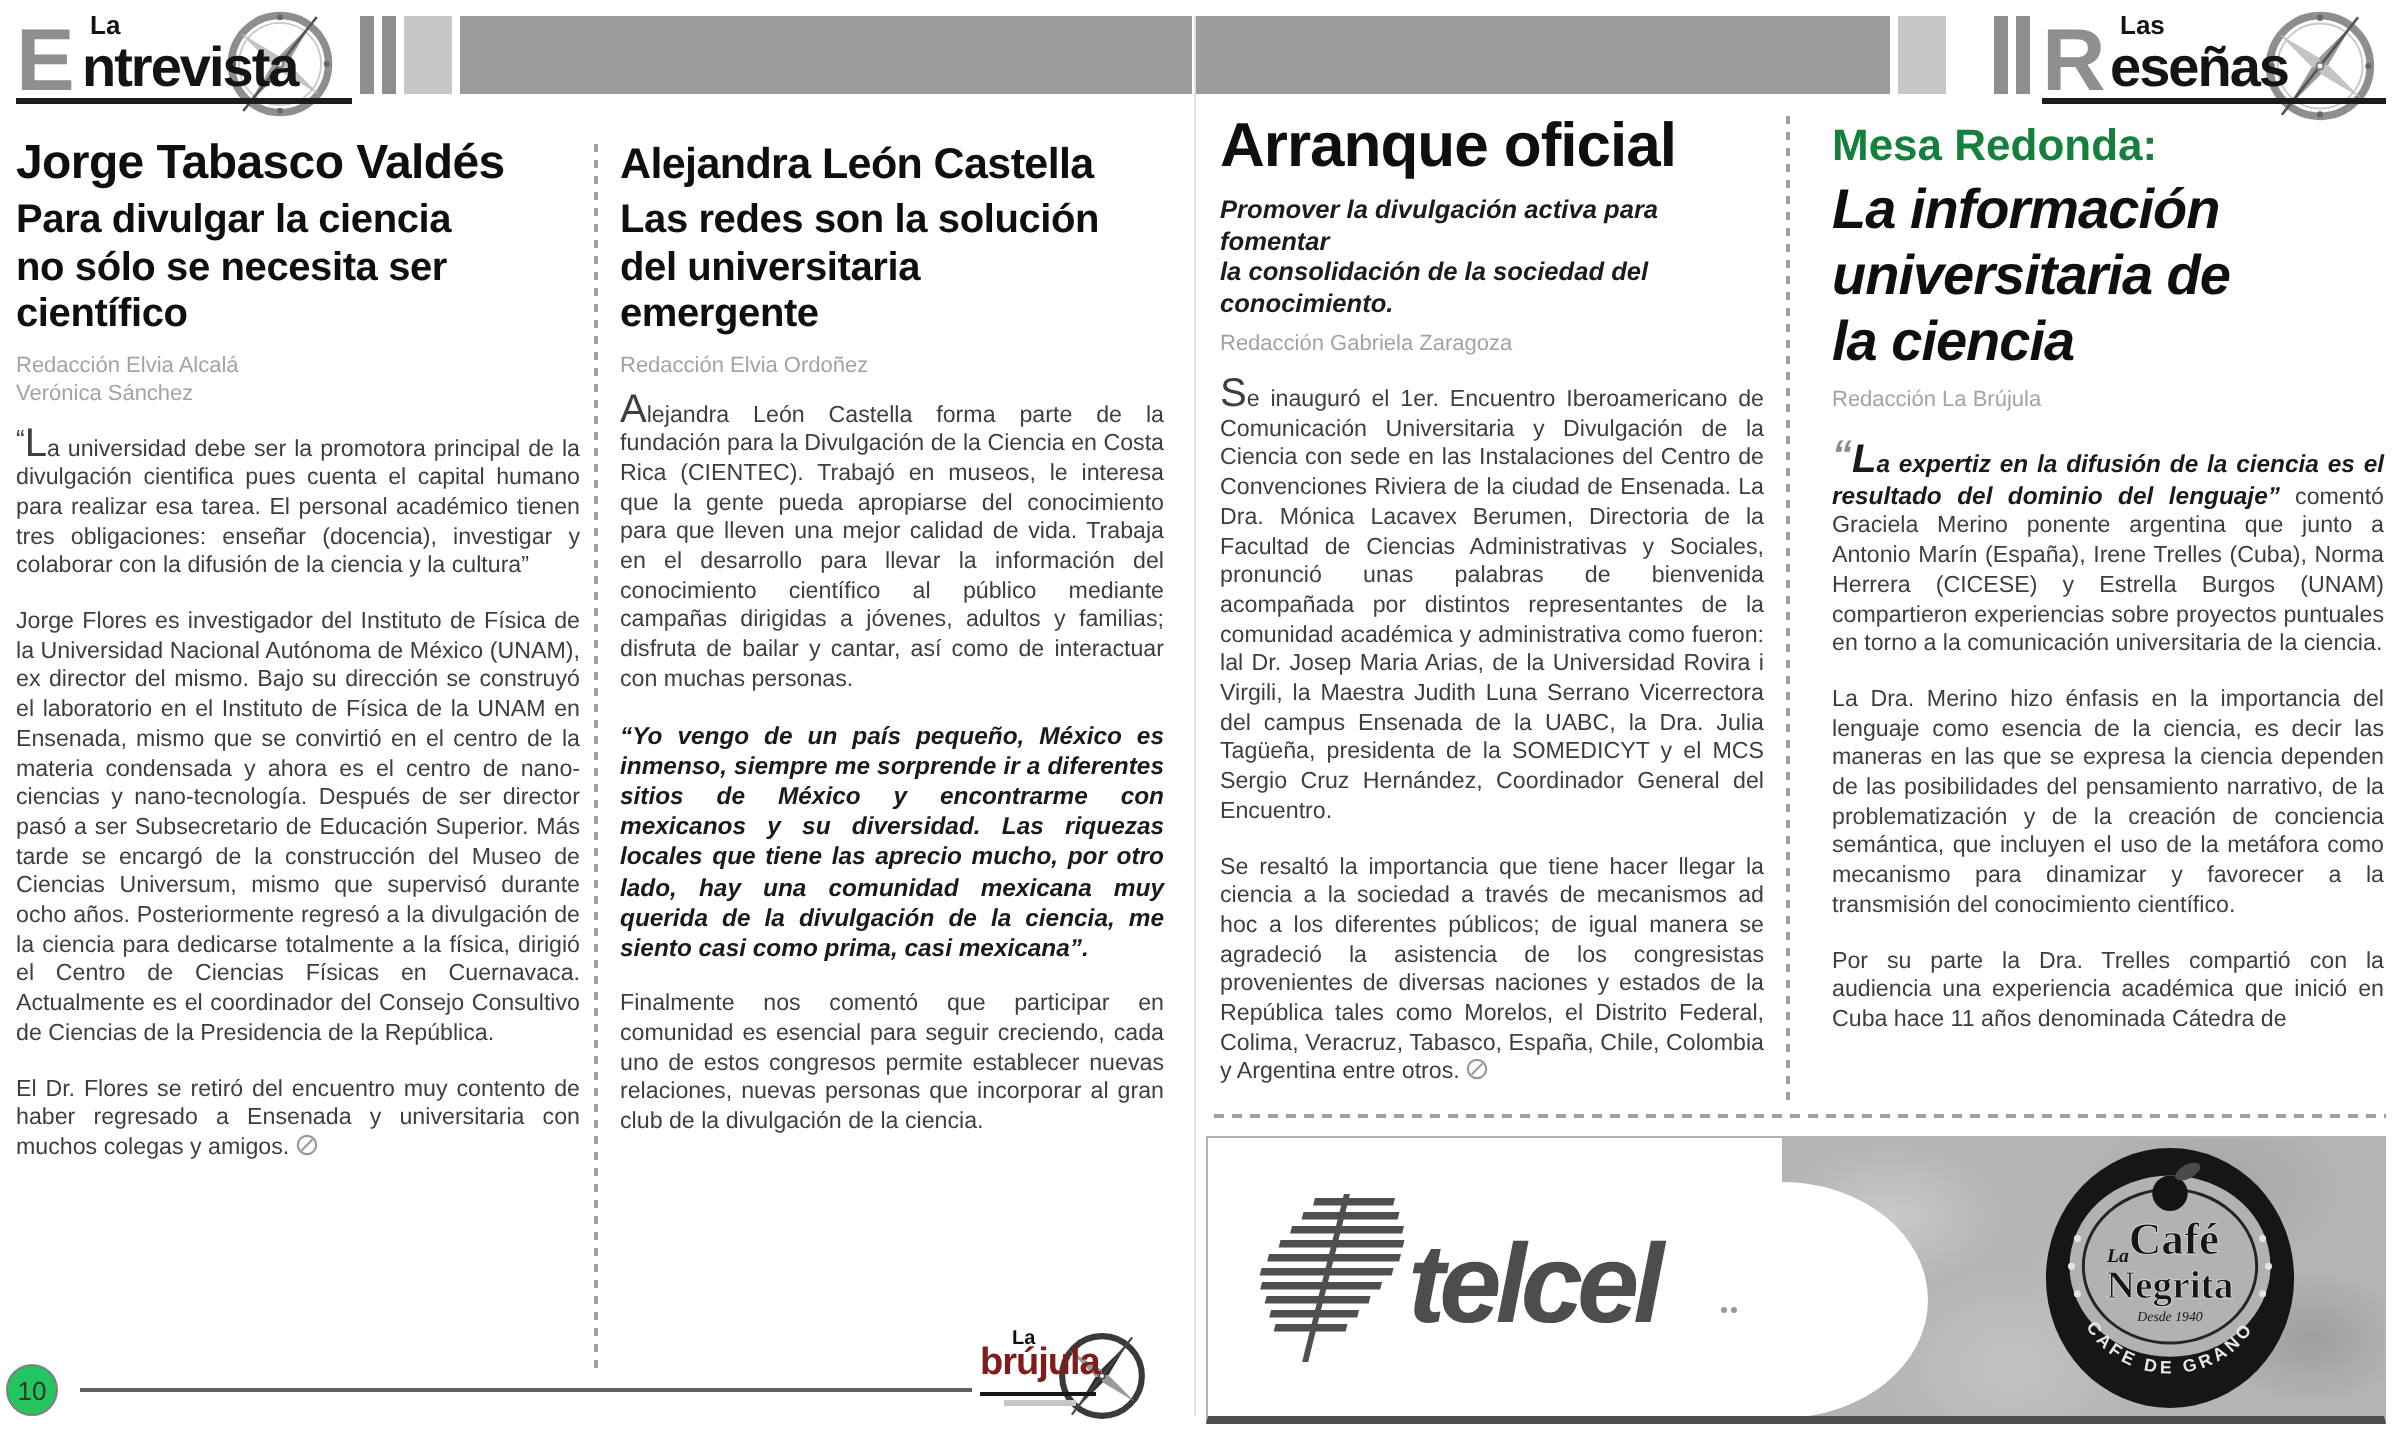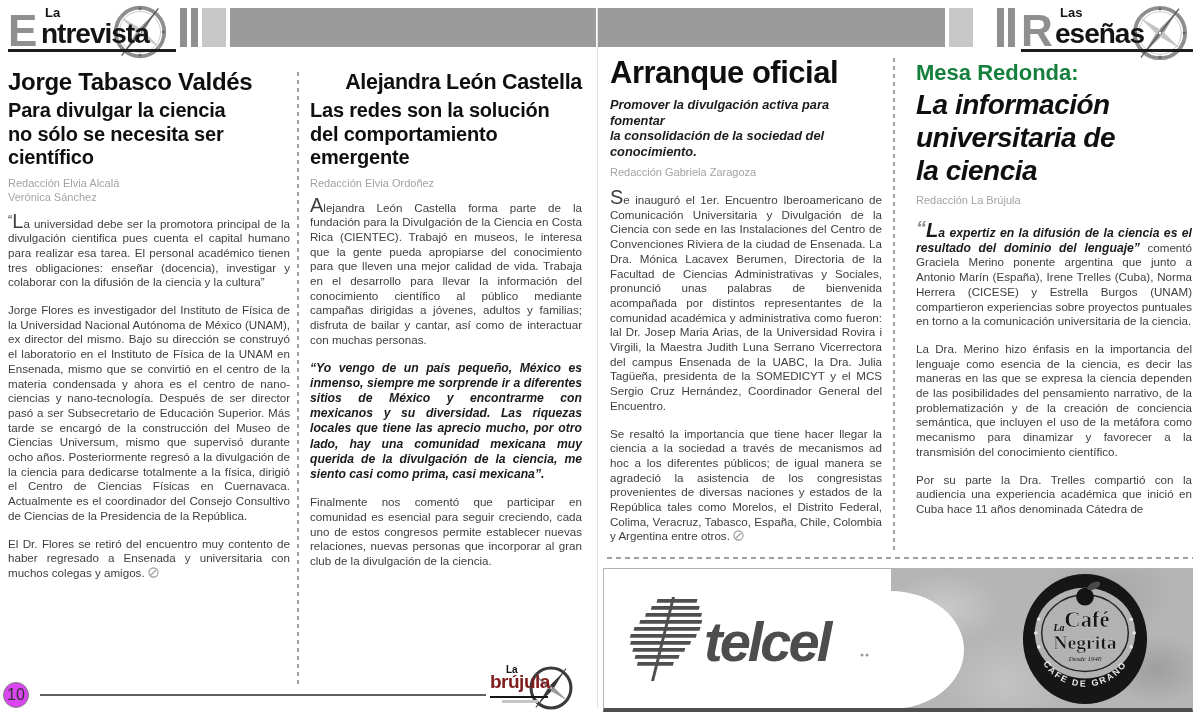--- a/index.html
+++ b/index.html
@@ -50,21 +50,21 @@
   #hdash1{left:607px;top:557px;width:586px;}
 
   
   .col{position:absolute;text-align:justify;}
   #col1{left:8px;top:68px;width:282px;}
   #col2{left:310px;top:68px;width:272px;}
   #col3{left:610px;top:56px;width:272px;}
   #col4{left:916px;top:60px;width:276px;}
 
   .t1{font-size:24px;font-weight:bold;color:#0f0f0f;letter-spacing:-0.3px;text-align:left;line-height:28px;}
-  #col2 .t1{font-size:21.5px;text-align:right;}
+  #col2 .t1{font-size:21.5px;}
   #col3 .t1{font-size:31px;letter-spacing:-0.5px;line-height:34px;}
   .t2{font-size:20px;font-weight:bold;color:#0f0f0f;line-height:23.5px;white-space:pre-line;
       text-align:left;margin-top:3px;letter-spacing:-0.2px;}
   .kicker{font-size:22px;font-weight:bold;color:#15803d;text-align:left;line-height:26px;}
   .t-italic{font-size:28px;font-weight:bold;font-style:italic;color:#0f0f0f;line-height:33px;
             white-space:pre-line;text-align:left;letter-spacing:-0.5px;margin-top:2px;}
   .deck{font-size:12.8px;font-weight:bold;font-style:italic;color:#1c1c1c;line-height:15.5px;
         white-space:pre-line;text-align:left;margin-top:7px;}
   .byline{font-size:11px;color:#a3a3a3;text-align:left;line-height:14px;white-space:pre-line;margin-top:6px;}
   .body{margin-top:9px;}
@@ -72,22 +72,22 @@
   .body p.quote{font-weight:bold;font-style:italic;color:#1a1a1a;font-size:12.2px;line-height:15.2px;}
   .dropcap{font-size:20px;line-height:12px;}
   .oq{font-size:13px;vertical-align:4px;}
   .oq-big{font-size:20px;color:#8a8a8a;font-weight:bold;font-style:italic;vertical-align:2px;}
   .dc-italic{font-weight:bold;font-style:italic;color:#1a1a1a;}
   .lead{font-weight:bold;font-style:italic;color:#1a1a1a;font-size:12.2px;}
   .endmark{margin-left:3px;vertical-align:-1px;}
 
   
   .page-circle{position:absolute;left:3px;top:682px;width:26px;height:26px;border:1.5px solid #808080;
-               border-radius:50%;background:#d946ef;display:flex;align-items:center;justify-content:center;
-               font-size:16px;color:#333;}
+               border-radius:50%;background:#22c55e;display:flex;align-items:center;justify-content:center;
+               font-size:13px;color:#333;}
   .footer-rule{position:absolute;left:40px;top:694px;width:446px;height:1.5px;background:#606060;}
   .footer-logo{position:absolute;left:490px;top:664px;width:84px;height:50px;}
   .fl-la{position:absolute;left:16px;top:0;font-size:10px;font-weight:bold;color:#111;z-index:2;}
   .fl-name{position:absolute;left:0;top:7px;font-size:19px;font-weight:bold;color:#7f1d1d;letter-spacing:-0.5px;z-index:2;}
   .footer-logo .compass{left:38px;top:1px;}
   .fl-underline{position:absolute;left:0;top:32px;width:58px;height:2px;background:#161616;z-index:2;}
   .fl-micro{position:absolute;left:12px;top:36px;width:36px;height:3px;background:#c6c6c6;z-index:2;}
 
   
   .ad-banner{position:absolute;left:603px;top:568px;width:590px;height:144px;background:#fff;
@@ -180,21 +180,21 @@
       <p><span>El Dr. Flores se retiró del encuentro muy contento de haber regresado a Ensenada y universitaria con muchos colegas y amigos.</span><svg class="endmark" width="11" height="11" viewBox="0 0 12 12">
             <circle cx="6" cy="6" r="5" fill="none" stroke="#9a9a9a" stroke-width="1.2"></circle>
             <line x1="3" y1="9" x2="9" y2="3" stroke="#9a9a9a" stroke-width="1.2"></line>
           </svg></p>
     </div>
   </section>
 
   <section class="col" id="col2">
     <h1 class="t1">Alejandra León Castella</h1>
     <h2 class="t2">Las redes son la solución
-del comportamiento
+del universitaria
 emergente</h2>
     <div class="byline">Redacción Elvia Ordoñez</div>
     <div class="body">
       <p><span class="dropcap">A</span><span>lejandra León Castella forma parte de la fundación para la Divulgación de la Ciencia en Costa Rica (CIENTEC). Trabajó en museos, le interesa que la gente pueda apropiarse del conocimiento para que lleven una mejor calidad de vida. Trabaja en el desarrollo para llevar la información del conocimiento científico al público mediante campañas dirigidas a jóvenes, adultos y familias; disfruta de bailar y cantar, así como de interactuar con muchas personas.</span></p>
       <p class="quote">“Yo vengo de un país pequeño, México es inmenso, siempre me sorprende ir a diferentes sitios de México y encontrarme con mexicanos y su diversidad. Las riquezas locales que tiene las aprecio mucho, por otro lado, hay una comunidad mexicana muy querida de la divulgación de la ciencia, me siento casi como prima, casi mexicana”.</p>
       <p>Finalmente nos comentó que participar en comunidad es esencial para seguir creciendo, cada uno de estos congresos permite establecer nuevas relaciones, nuevas personas que incorporar al gran club de la divulgación de la ciencia.</p>
     </div>
   </section>
 
   <section class="col" id="col3">

